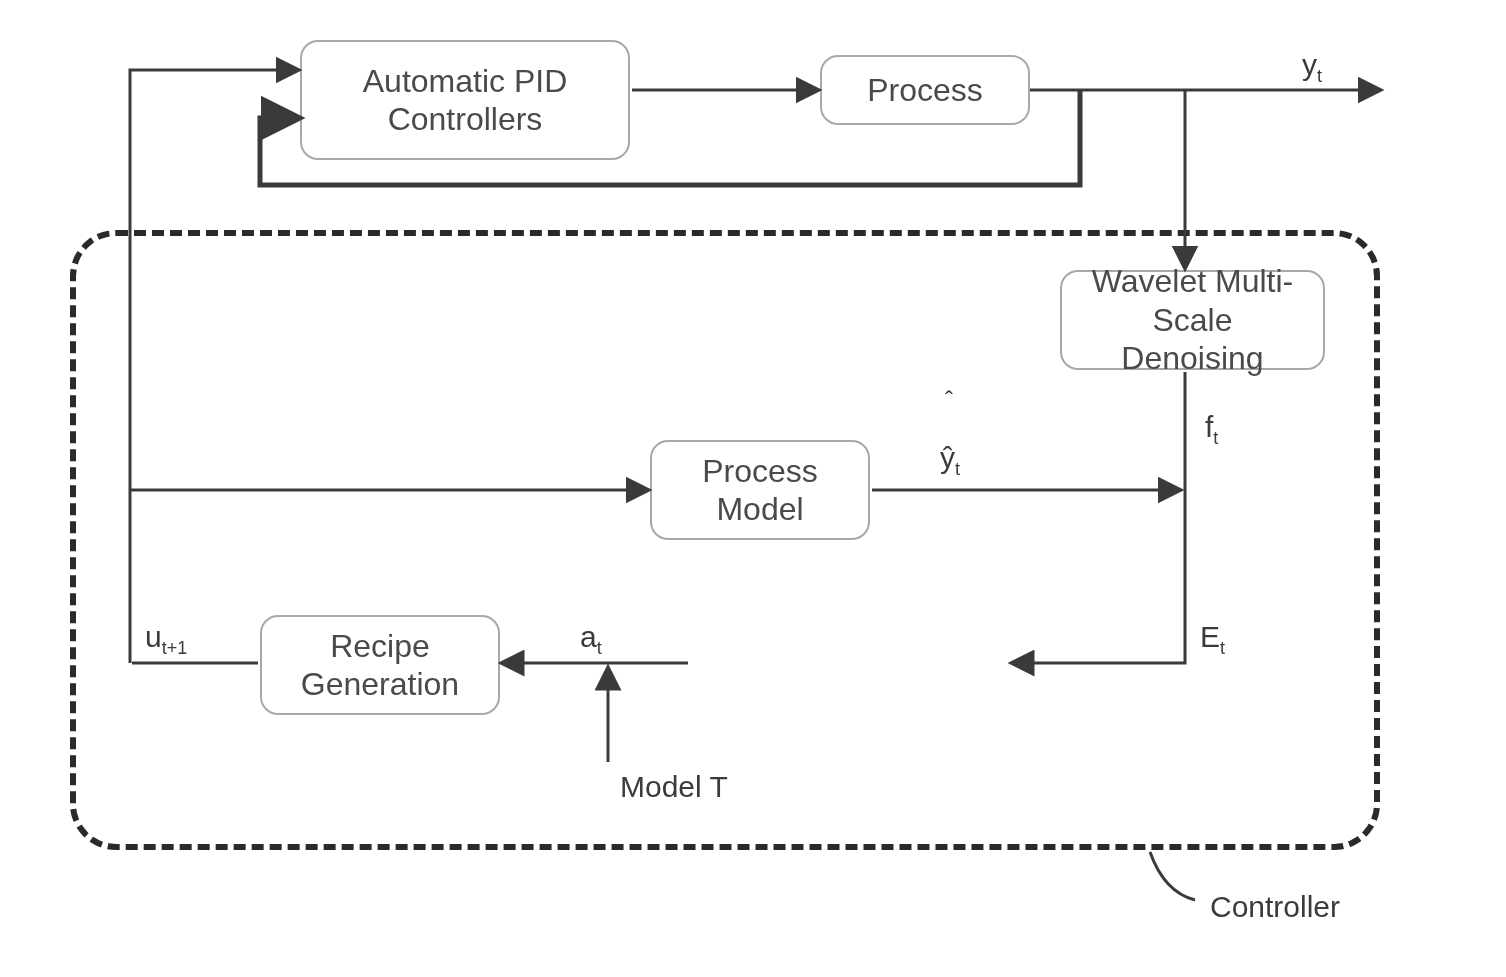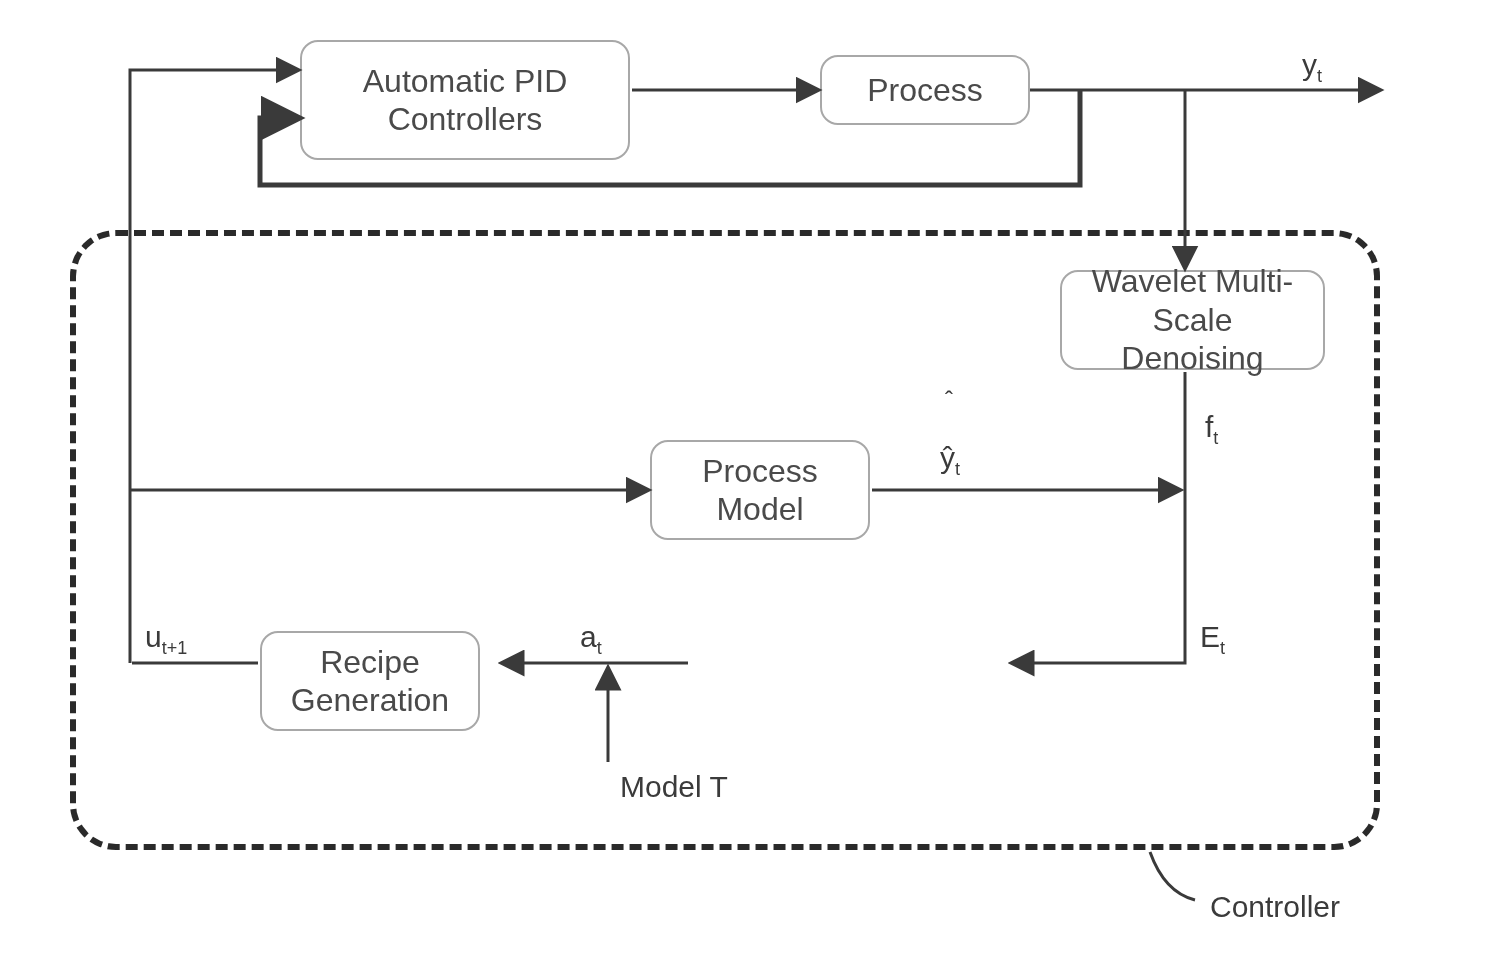--- a/index.html
+++ b/index.html
@@ -61,21 +61,21 @@
 
   <div class="box" style="left:1060px; top:270px; width:265px; height:100px;">
     <span>Wavelet Multi-<br>Scale Denoising</span>
   </div>
 
   <div class="box" style="left:650px; top:440px; width:220px; height:100px;">
     <span>Process<br>Model</span>
   </div>
 
 
-  <div class="box" style="left:260px; top:615px; width:220px; height:100px;margin-top:16px;">
+  <div class="box" style="left:260px; top:615px; width:240px; height:100px;">
     <span>Recipe<br>Generation</span>
   </div>
 
   <div class="label" style="left:1302px; top:48px;">
     <span>y</span><span class="sub">t</span>
   </div>
 
   <div class="label" style="left:940px; top:405px;margin-top:36px;">
     <span>ŷ</span><span class="sub">t</span>
   </div>

